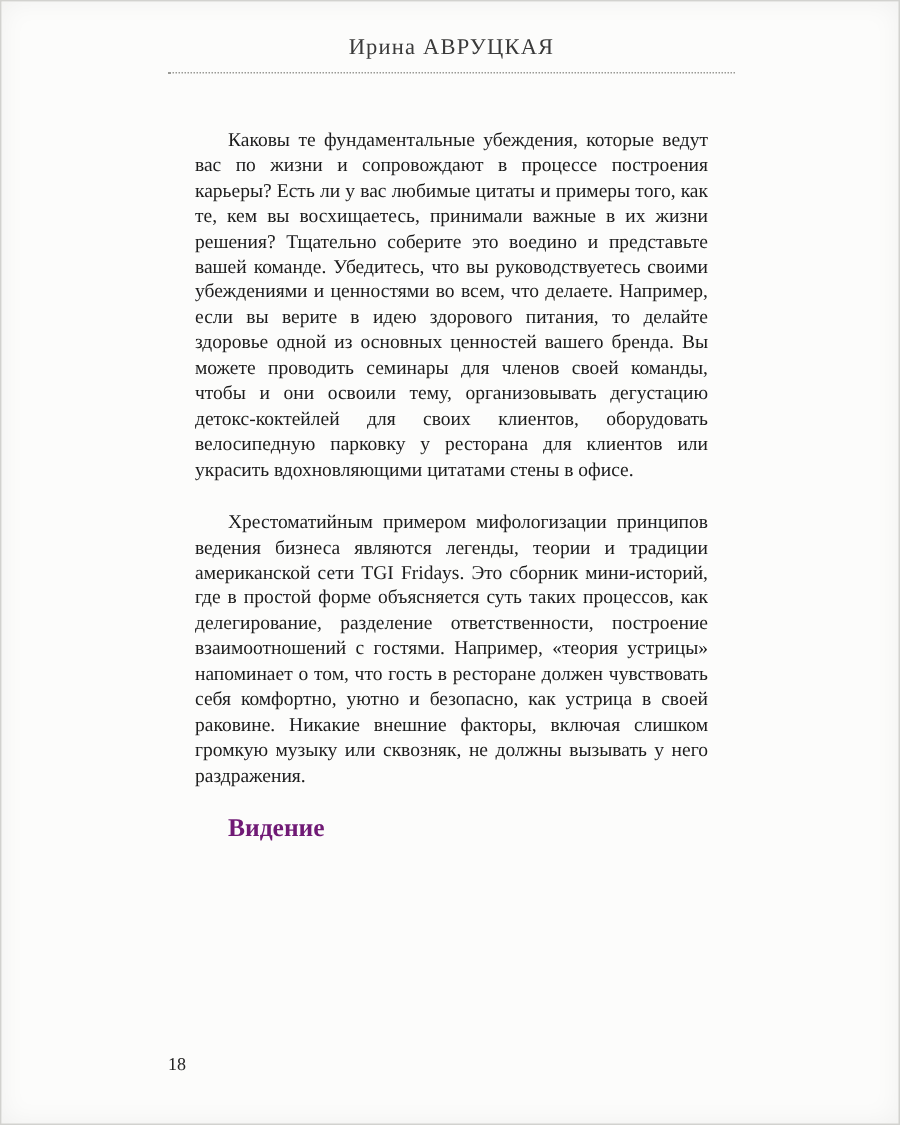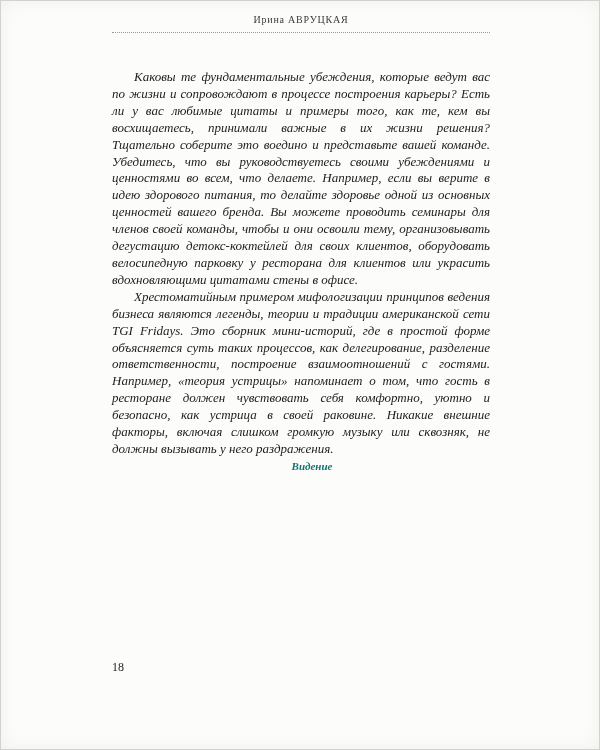--- a/index.html
+++ b/index.html
@@ -19,58 +19,57 @@
     box-shadow: inset 0 0 18px rgba(0,0,0,0.05);
     overflow: hidden;
   }
   .text-col {
     position: absolute;
     left: 111px;
     top: 0;
     width: 378px;
   }
   .running-header {
-    padding-top: 13px;
+    padding-top: 23px;
     text-align: center;
-    font-size: 10px;
+    font-size: 15px;
     letter-spacing: 0.8px;
     color: #3a3a3a;
   }
   .header-divider {
     margin-top: 7px;
     border-bottom: 1px dotted #9a9a96;
     height: 0;
   }
   .body-text {
     margin-top: 36px;
     color: #1c1c1c;
     font-size: 13px;
     line-height: 16.9px;
     text-align: justify;
     -webkit-hyphens: auto;
     hyphens: auto;
   }
   .body-text p {
-    margin: 0;
+    margin: 18px;
     text-indent: 22px;
-    font-style: italic;
   }
   .section-heading {
     margin-top: 19px;
     margin-bottom: 9px;
     font-weight: bold;
-    font-size: 11px;
-    color: #0f766e;
-    text-align: center;
+    font-size: 17px;
+    color: #701a75;
+    text-align: left;
     text-indent: 0;
   }
   .page-number {
     position: absolute;
     left: 111px;
-    top: 659px;
+    top: 701px;
     font-size: 12px;
     color: #222;
   }
 </style>
 </head>
 <body>
 
 <div class="page">
   <div class="text-col">
 

